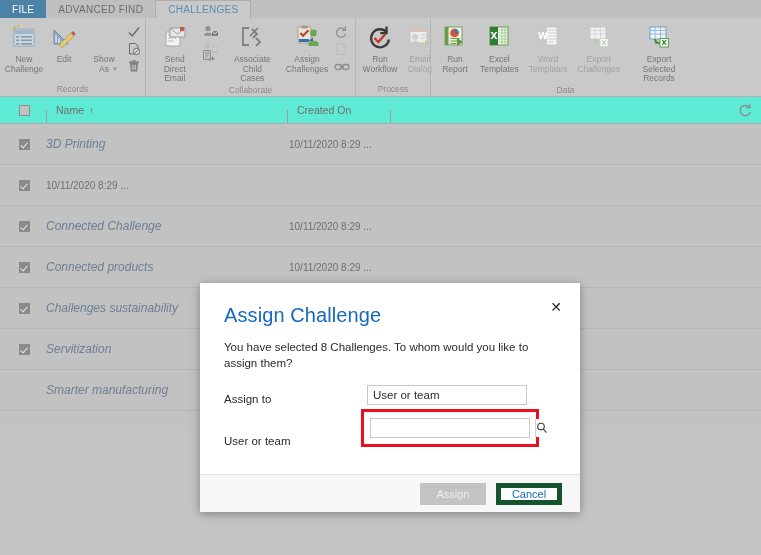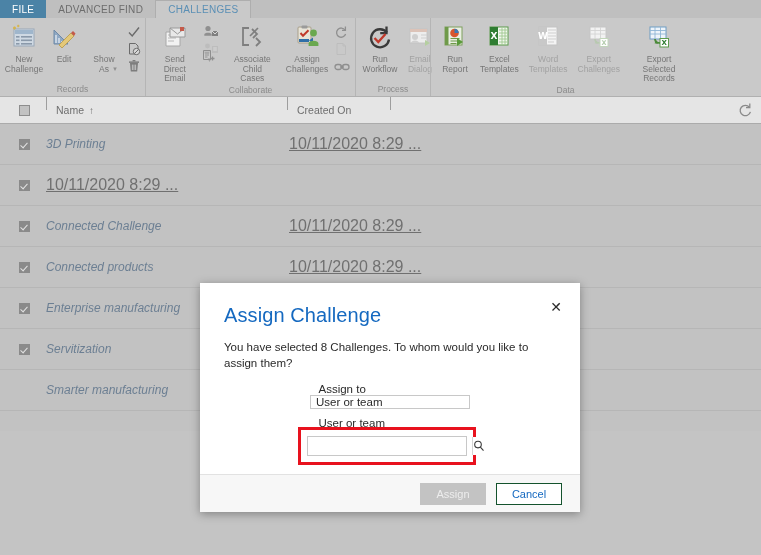--- a/index.html
+++ b/index.html
@@ -62,22 +62,22 @@
   
   .rcol{display:flex;flex-direction:column;align-items:center;
         justify-content:flex-start;padding:3px 3px 0 3px;gap:3px;}
 
   
   .grid{
     position:absolute;left:0;top:97px;width:761px;height:310px;
     background:#c2c2c2;
   }
   .grid-header{
-    position:relative;height:26px;background:#e5e5e5;
-    border-bottom:1px solid #ababab;display:flex;align-items:flex-start;
+    position:relative;height:26px;background:#5eead4;
+    border-bottom:1px solid #ababab;display:flex;align-items:flex-end;
   }
   .hcell{
     font-size:10.5px;color:#6f6f6f;display:flex;align-items:center;
     height:26px;box-sizing:border-box;position:relative;
   }
   .hsep{width:1px;height:13px;background:#9e9e9e;}
   .chk-box{
     width:11px;height:11px;border:1px solid #8d8d8d;background:#c2c2c2;
     box-sizing:border-box;display:inline-block;
   }
@@ -92,21 +92,21 @@
   .refresh{
     position:absolute;right:8px;top:5px;width:16px;height:16px;
     cursor:default;
   }
   .row{
     height:40px;display:flex;align-items:center;
     border-bottom:1px solid #b6b6b6;background:#c2c2c2;
   }
   .row .c-chk{width:46px;display:flex;justify-content:flex-start;padding-left:19px;box-sizing:border-box;}
   .row .c-name{width:243px;font-size:12px;color:#6c7f93;font-style:italic;}
-  .row .c-date{width:200px;font-size:16px;color:#707070;text-decoration:underline;}
+  .row .c-date{width:200px;font-size:10px;color:#707070;}
   .grid-tail{height:20px;background:#c2c2c2;}
 
   
   .overlay-dialog{
     position:absolute;left:200px;top:283px;width:380px;height:229px;
     background:#ffffff;
     box-shadow:0 2px 9px rgba(0,0,0,.34);
     box-sizing:border-box;
   }
   .dlg-body{padding:20px 24px 0 24px;position:relative;}
@@ -116,21 +116,21 @@
   }
   .dlg-close{
     position:absolute;right:16px;top:16px;width:16px;height:16px;
     display:flex;align-items:center;justify-content:center;
     font-size:14px;color:#2b2b2b;cursor:default;line-height:1;
   }
   .dlg-msg{
     font-size:11.5px;color:#2a2a2a;line-height:16px;margin-top:12px;
     max-width:330px;
   }
-  .frow{display:flex;align-items:center;margin-top:12px;height:22px;flex-direction:column;}
+  .frow{display:flex;align-items:flex-end;margin-top:12px;height:22px;}
   .flabel{font-size:11.5px;color:#2a2a2a;width:143px;}
   .ftext{
     width:160px;height:20px;box-sizing:border-box;
     border:1px solid #c8c8c8;background:#ffffff;
     font-size:11.5px;color:#2a2a2a;padding:0 5px;line-height:19px;
     font-family:"Liberation Sans","DejaVu Sans",sans-serif;
   }
   .lookup-wrap{
     position:relative;padding:6px;box-sizing:border-box;
     border:3px solid #e8121e;background:#ffffff;
@@ -154,21 +154,21 @@
     background:#f7f7f7;border-top:1px solid #e2e2e2;
     display:flex;align-items:center;justify-content:flex-end;
     padding-right:18px;box-sizing:border-box;gap:10px;
   }
   .btn{
     width:66px;height:22px;font-size:11px;box-sizing:border-box;
     display:flex;align-items:center;justify-content:center;
     font-family:"Liberation Sans","DejaVu Sans",sans-serif;cursor:default;
   }
   .btn.primary{background:#c3c3c3;color:#ededed;border:1px solid #c3c3c3;}
-  .btn.secondary{background:#ffffff;color:#1569c0;border:1px solid #14532d;}
+  .btn.secondary{background:#ffffff;color:#1569c0;border:5px solid #14532d;}
 </style>
 </head>
 <body>
 
 <div class="app">
 
   <div class="tabstrip">
     <div class="tab file">
       <span>FILE</span>
     </div>
@@ -513,21 +513,21 @@
         <div class="c-chk">
             <span class="chk-box checked"></span>
           </div>
         <div class="c-name">Connected products</div>
         <div class="c-date">10/11/2020 8:29 ...</div>
       </div>
       <div class="row">
         <div class="c-chk">
             <span class="chk-box checked"></span>
           </div>
-        <div class="c-name">Enterprise manufacturing</div>
+        <div class="c-name">Challenges sustainability</div>
         <div class="c-date">10/11/2020 8:29 ...</div>
       </div>
       <div class="row">
         <div class="c-chk">
             <span class="chk-box checked"></span>
           </div>
         <div class="c-name">Servitization</div>
         <div class="c-date"></div>
       </div>
       <div class="row">

